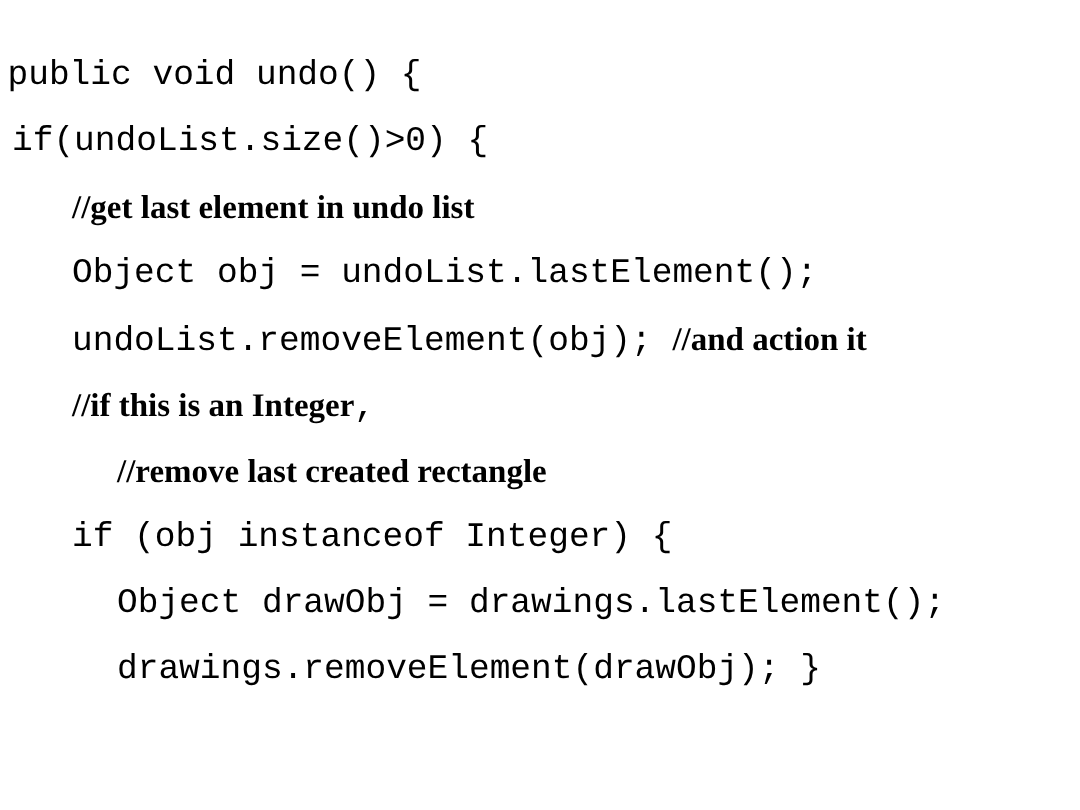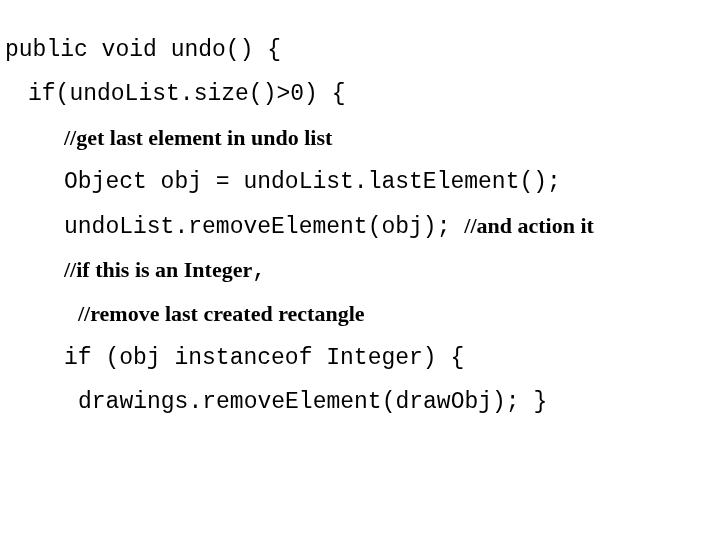--- a/index.html
+++ b/index.html
@@ -44,32 +44,33 @@
   
   .cmt {
     font-family: "Liberation Serif", "DejaVu Serif", serif;
     font-size: 22px;
     font-weight: 700;
     color: #000000;
   }
 
   
   .ind-0 { padding-left: 5px;  }
-  .ind-1 { padding-left: 28px; }
-  .ind-2 { padding-left: 64px; }
+  .ind-1 { padding-left: 8px; }
+  .ind-2 { padding-left: 48px; }
   .ind-3 { padding-left: 78px; }
 </style>
 </head>
 <body>
 
 <div id="slide">
   <div class="code-block">
       <div class="code-line ind-0"><span class="mono">public void undo() {</span></div>
       <div class="code-line ind-1"><span class="mono">if(undoList.size()&gt;0) {</span></div>
       <div class="code-line ind-2"><span class="cmt">//get last element in undo list</span></div>
       <div class="code-line ind-2"><span class="mono">Object obj = undoList.lastElement();</span></div>
       <div class="code-line ind-2"><span class="mono">undoList.removeElement(obj); </span><span class="cmt">//and action it</span></div>
       <div class="code-line ind-2"><span class="cmt">//if this is an Integer</span><span class="mono">,</span></div>
       <div class="code-line ind-3"><span class="cmt">//remove last created rectangle</span></div>
       <div class="code-line ind-2"><span class="mono">if (obj instanceof Integer) {</span></div>
+      <div class="code-line ind-3"><span class="mono">Object drawObj = drawings.lastElement();</span></div>
       <div class="code-line ind-3"><span class="mono">drawings.removeElement(drawObj); }</span></div>
     </div>
 </div>
 
 </body></html>

